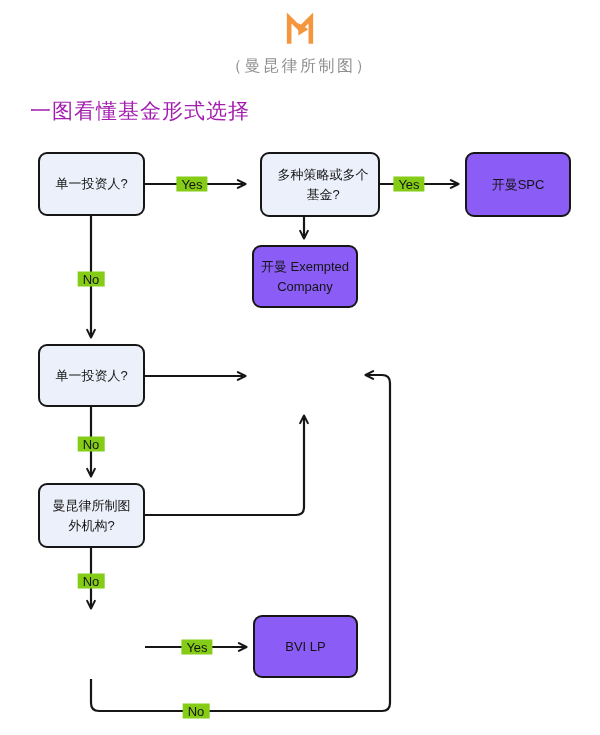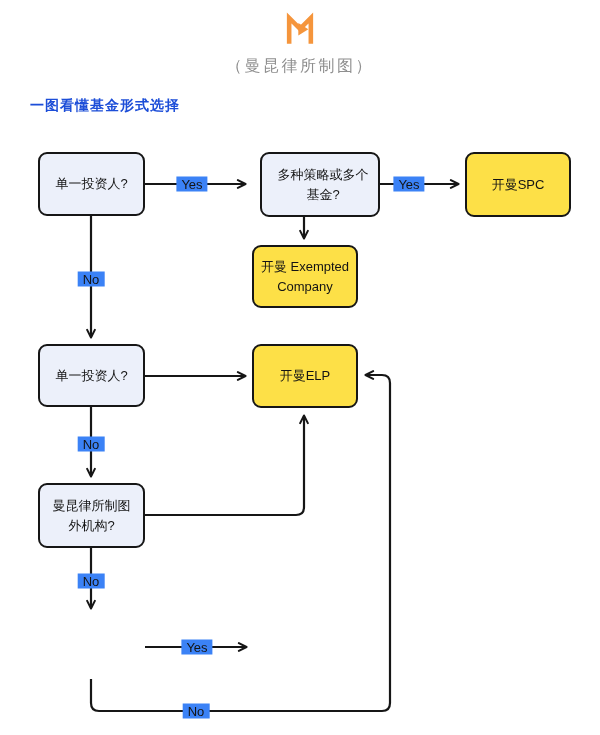--- a/index.html
+++ b/index.html
@@ -8,32 +8,32 @@
     font-family:"Liberation Sans","DejaVu Sans",sans-serif;overflow:hidden;
   }
   
   .logo-row{position:absolute;top:12px;left:0;width:600px;display:flex;justify-content:center;align-items:center;gap:9px;}
   .logo-text{display:flex;flex-direction:column;line-height:1.15;}
   .firm-zh{font-size:13.5px;font-weight:bold;letter-spacing:2.6px;color:#1f1f1f;}
   .firm-en{font-size:13.5px;font-weight:bold;color:#1f1f1f;margin-top:1px;}
   .caption{position:absolute;top:56px;left:0;width:600px;text-align:center;
            font-size:16px;letter-spacing:2.5px;color:#8f8f8f;}
   
-  .title{position:absolute;top:97px;left:30px;font-size:14px;font-weight:bold;color:#1d4ed8;letter-spacing:1px;}
+  .title{position:absolute;top:97px;left:30px;font-size:21px;font-weight:normal;color:#a21caf;letter-spacing:1px;}
   
   .lines{position:absolute;top:0;left:0;pointer-events:none;}
   .node{
     position:absolute;box-sizing:border-box;border:2.3px solid #161616;border-radius:9px;
     display:flex;align-items:center;justify-content:center;text-align:center;
     font-size:13px;color:#141414;line-height:1.5;white-space:pre-line;padding:2px 4px;
   }
   .question{background:#ECF0FA;}
-  .result{background:#fde047;}
+  .result{background:#8b5cf6;}
   .edge-label{
-    position:absolute;transform:translate(-50%,-50%);background:#3b82f6;
+    position:absolute;transform:translate(-50%,-50%);background:#84cc16;
     padding:0 5px;font-size:13px;color:#141414;
   }
 </style>
 </head>
 <body>
 
 <div class="page">
 
   <div class="logo-row">
     <span style="display:inline-flex;">
@@ -67,23 +67,23 @@
     </g>
   </svg>
 
   <div class="node question" style="left:38px;top:152px;width:107px;height:64px;">单一投资人?</div>
   <div class="node question" style="left:260px;top:152px;width:120px;height:65px;padding-left:10px;">多种策略或多个
 基金?</div>
   <div class="node result" style="left:465px;top:152px;width:106px;height:65px;">开曼SPC</div>
   <div class="node result" style="left:252px;top:245px;width:106px;height:63px;text-align:center;">开曼 Exempted
 Company</div>
   <div class="node question" style="left:38px;top:344px;width:107px;height:63px;">单一投资人?</div>
-  <div class="node result" style="left:252px;top:344px;width:106px;height:64px;">开曼ELP</div>
   <div class="node question" style="left:38px;top:483px;width:107px;height:65px;">曼昆律所制图
 外机构?</div>
+  <div class="node result" style="left:253px;top:615px;width:105px;height:63px;">BVI LP</div>
 
   <span class="edge-label" style="left:192px;top:184px;">Yes</span>
   <span class="edge-label" style="left:409px;top:184px;">Yes</span>
   <span class="edge-label" style="left:91px;top:279px;">No</span>
   <span class="edge-label" style="left:91px;top:444px;">No</span>
   <span class="edge-label" style="left:91px;top:581px;">No</span>
   <span class="edge-label" style="left:197px;top:647px;">Yes</span>
   <span class="edge-label" style="left:196px;top:711px;">No</span>
 
 </div>

